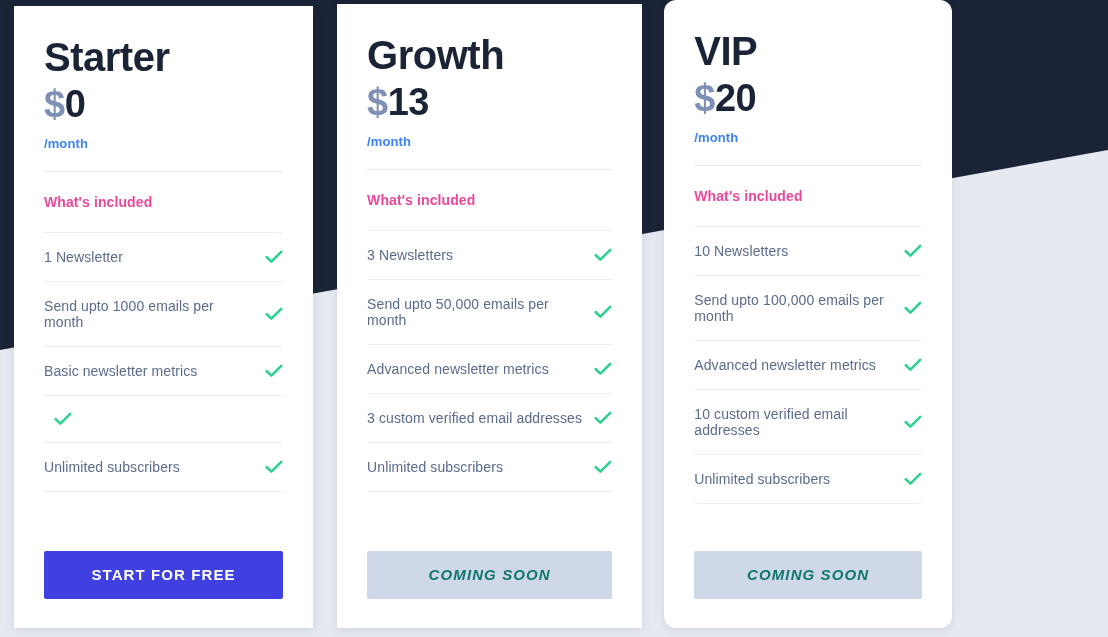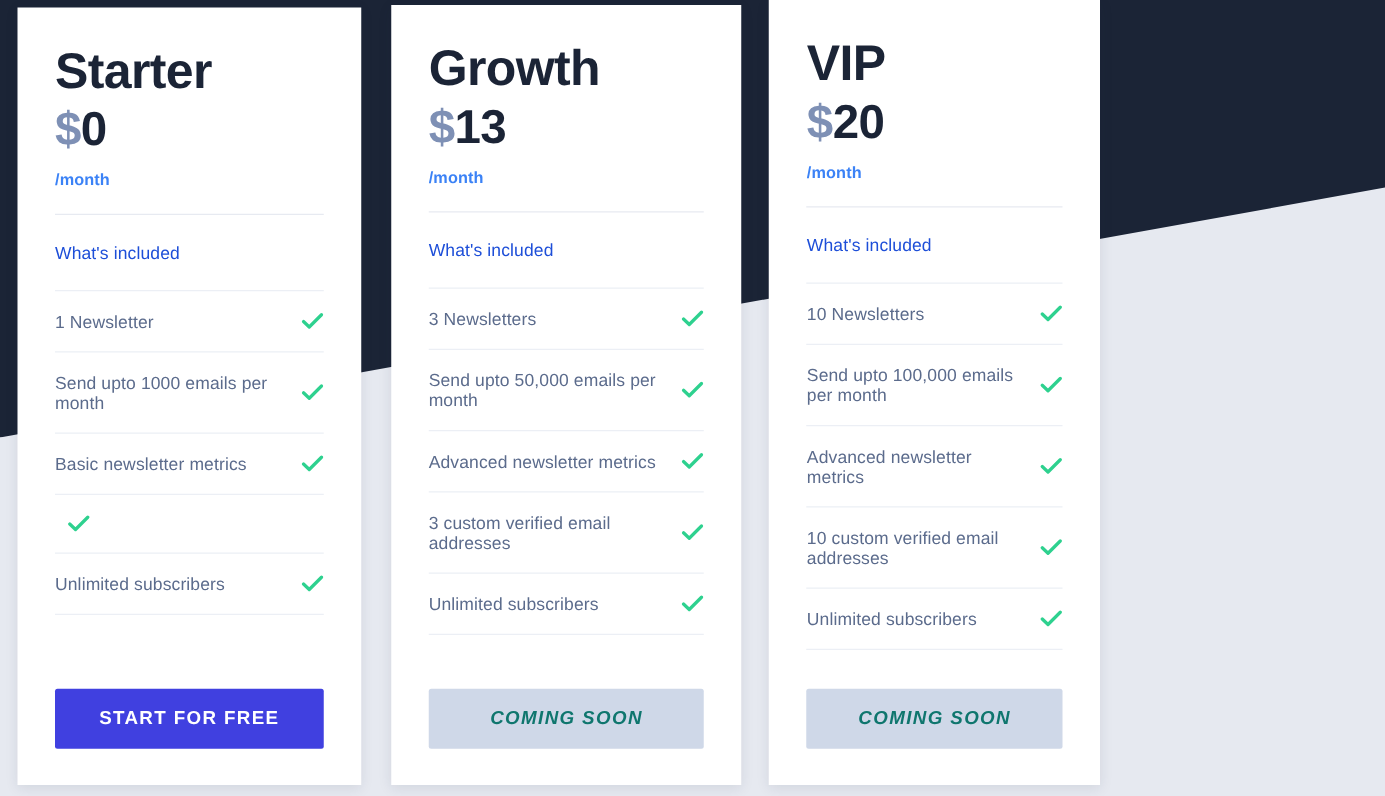--- a/index.html
+++ b/index.html
@@ -19,34 +19,34 @@
     left:0; top:0;
     width:1108px; height:360px;
     background:#1b2436;
     clip-path: polygon(0 0, 1108px 0, 1108px 150px, 0 350px);
     z-index:0;
   }
 
   .cards {
     position:absolute;
     left:0; top:0;
-    width:880px; height:637px;
+    width:952px; height:637px;
     display:flex;
     z-index:2;
     padding:0;
   }
 
   .card {
     background:#ffffff;
     position:relative;
     box-shadow: 0 2px 10px rgba(30,40,70,0.10);
   }
   .card-starter { margin-left:14px;  width:343px; margin-top:6px;  height:622px; }
   .card-growth  { margin-left:24px;  width:350px; margin-top:4px;  height:624px; }
-  .card-vip     { margin-left:22px;  width:330px; margin-top:0px;  height:628px; }
+  .card-vip     { margin-left:22px;  width:330px; margin-top:0px;  height:628px;border-radius:12px; }
 
   .card-inner {
     padding:30px 30px 0 30px;
     height:100%;
     display:flex;
     flex-direction:column;
   }
 
   .plan-name {
     font-size:40px;
@@ -75,22 +75,22 @@
   }
 
   .hr {
     height:1px;
     background:#e7eaf1;
     margin:20px 0 0 0;
   }
 
   .included {
     font-size:14px;
-    font-weight:normal;
-    color:#1d4ed8;
+    font-weight:bold;
+    color:#ec4899;
     padding:22px 0 22px 0;
     letter-spacing:0.1px;
   }
 
   .feat-list { }
   .feat {
     display:flex;
     align-items:center;
     justify-content:space-between;
     border-top:1px solid #eceff5;

